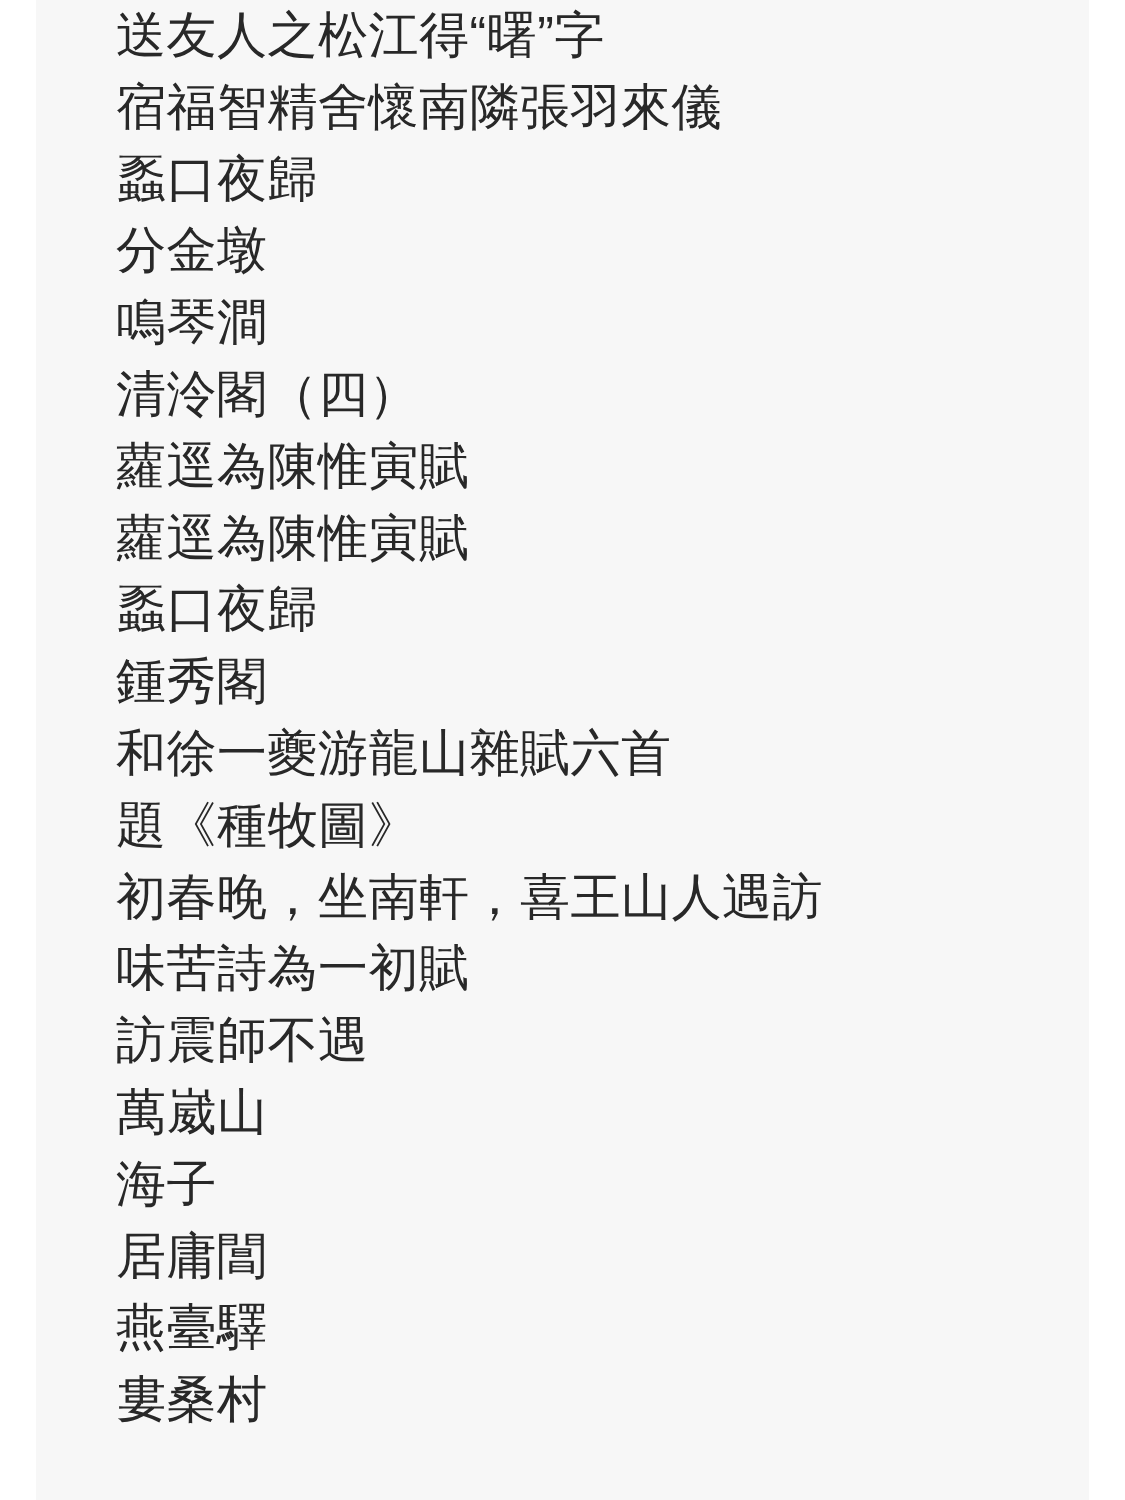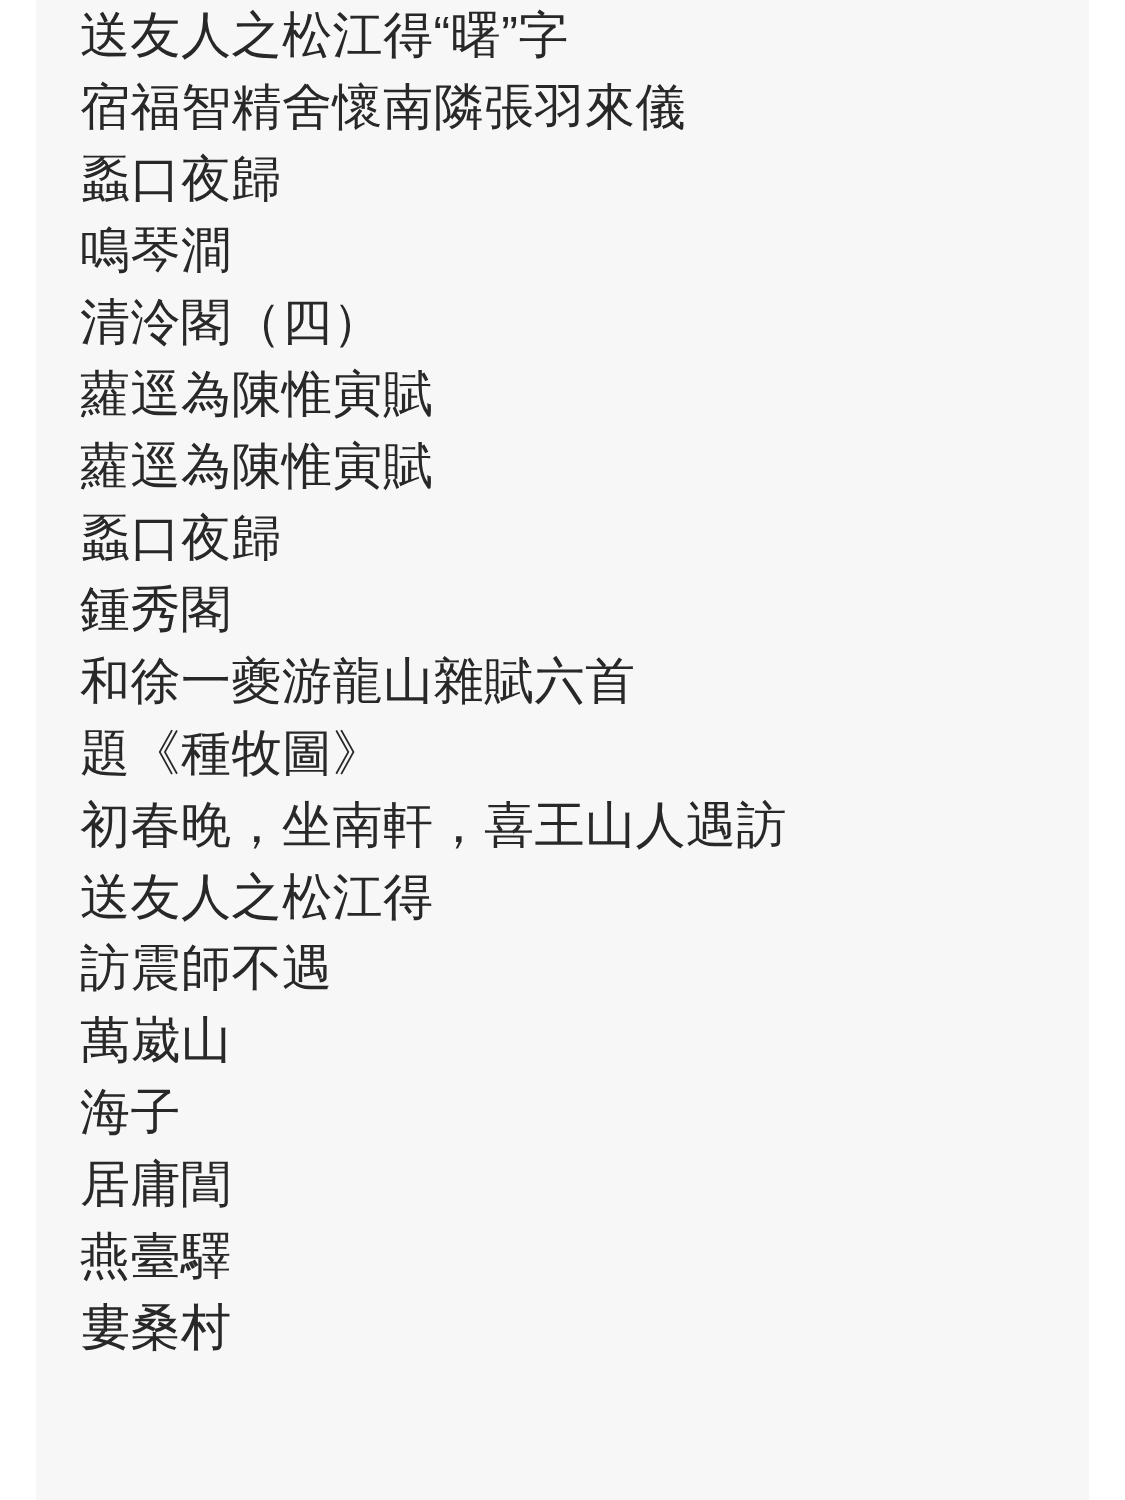--- a/index.html
+++ b/index.html
@@ -29,20 +29,21 @@
     padding-top: 0;
   }
   .toc-item {
     font-size: 50px;
     line-height: 71.8px;
     height: 71.8px;
     color: var(--text-color);
     white-space: nowrap;
     letter-spacing: 0.5px;
     overflow: visible;
+    margin-left: 36px;
   }
   .edge-strip-left, .edge-strip-right {
     position: absolute;
     top: 0;
     height: 1500px;
     width: 36px;
     background: var(--edge-bg);
   }
   .edge-strip-left { left: 0; }
   .edge-strip-right { right: 0; }
@@ -50,30 +51,31 @@
 </head>
 <body>
 
 <div class="edge-strip-left"></div>
 
 <div class="reader-page">
   <div class="toc-list">
     <div class="toc-item">送友人之松江得“曙”字</div>
     <div class="toc-item">宿福智精舍懷南隣張羽來儀</div>
     <div class="toc-item">蟸口夜歸</div>
+    <div class="toc-item">分金墩</div>
     <div class="toc-item">鳴琴澗</div>
     <div class="toc-item">清泠閣（四）</div>
     <div class="toc-item">蘿逕為陳惟寅賦</div>
     <div class="toc-item">蘿逕為陳惟寅賦</div>
     <div class="toc-item">蟸口夜歸</div>
     <div class="toc-item">鍾秀閣</div>
     <div class="toc-item">和徐一夔游龍山雜賦六首</div>
     <div class="toc-item">題《種牧圖》</div>
     <div class="toc-item">初春晚，坐南軒，喜王山人遇訪</div>
-    <div class="toc-item">送友人之松江得</div>
+    <div class="toc-item">味苦詩為一初賦</div>
     <div class="toc-item">訪震師不遇</div>
     <div class="toc-item">萬崴山</div>
     <div class="toc-item">海子</div>
     <div class="toc-item">居庸閶</div>
     <div class="toc-item">燕臺驛</div>
     <div class="toc-item">婁桑村</div>
   </div>
 </div>
 
 <div class="edge-strip-right"></div>

